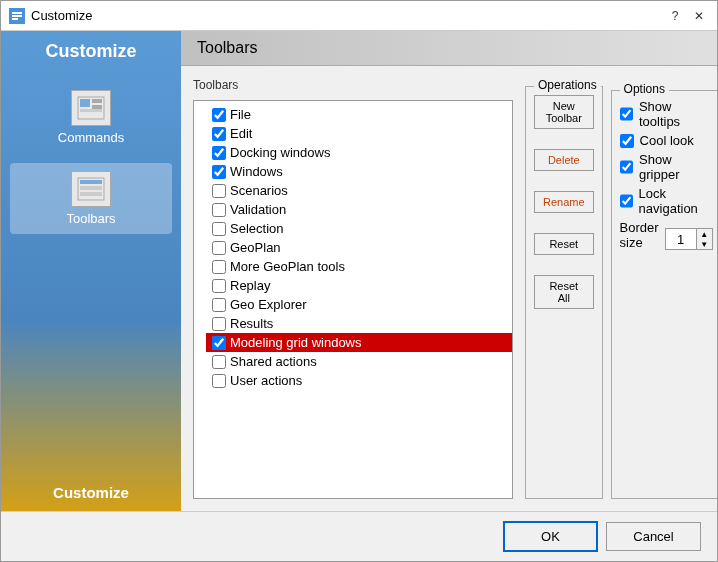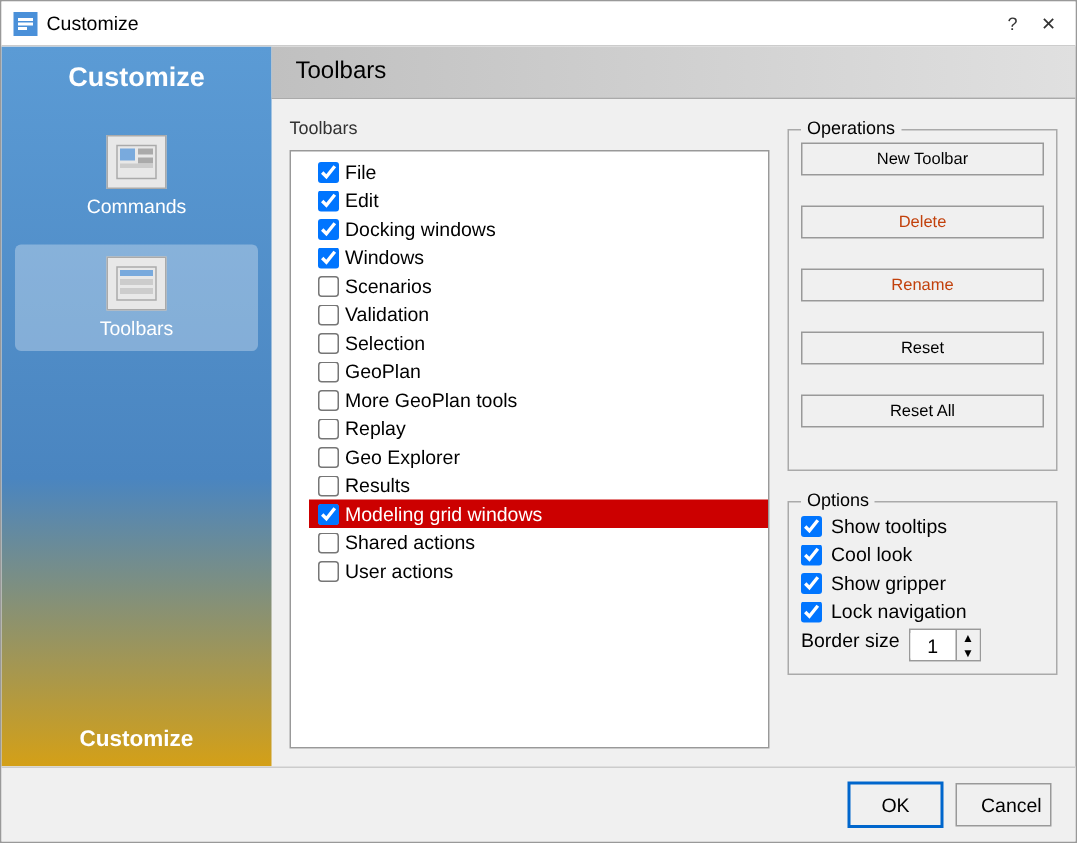--- a/index.html
+++ b/index.html
@@ -179,21 +179,21 @@
       cursor: pointer;
       flex-shrink: 0;
     }
     .item-text {
       font-size: 13px;
       color: #000;
     }
     .right-panel {
       width: 180px;
       display: flex;
-      flex-direction: column;
+      flex-direction: row;
       gap: 8px;
     }
     .operations-group {
       border: 1px solid #aaa;
       padding: 8px;
       position: relative;
       margin-top: 8px;
     }
     .group-legend {
       position: absolute;
@@ -228,21 +228,21 @@
     }
     .options-row label {
       font-size: 13px;
     }
     .options-row input[type="checkbox"] {
       width: 14px;
       height: 14px;
     }
     .border-size-row {
       display: flex;
-      align-items: flex-start;
+      align-items: flex-end;
       gap: 6px;
       margin-top: 4px;
     }
     .border-size-label {
       font-size: 13px;
     }
     .spinner-container {
       display: flex;
       align-items: center;
       border: 1px solid #999;
@@ -277,21 +277,21 @@
       height: 50px;
       background: #f0f0f0;
       border-top: 1px solid #ccc;
       display: flex;
       align-items: center;
       justify-content: flex-end;
       padding: 0 16px;
       gap: 8px;
     }
     .footer-btn {
-      width: 64px;
+      width: 95px;
       padding: 6px 16px;
       border: 1px solid #999;
       background: #f0f0f0;
       cursor: pointer;
       font-size: 13px;
     }
     .footer-btn.primary {
       border: 2px solid #0066cc;
     }
     .footer-btn:disabled { color: #aaa; cursor: default; }

